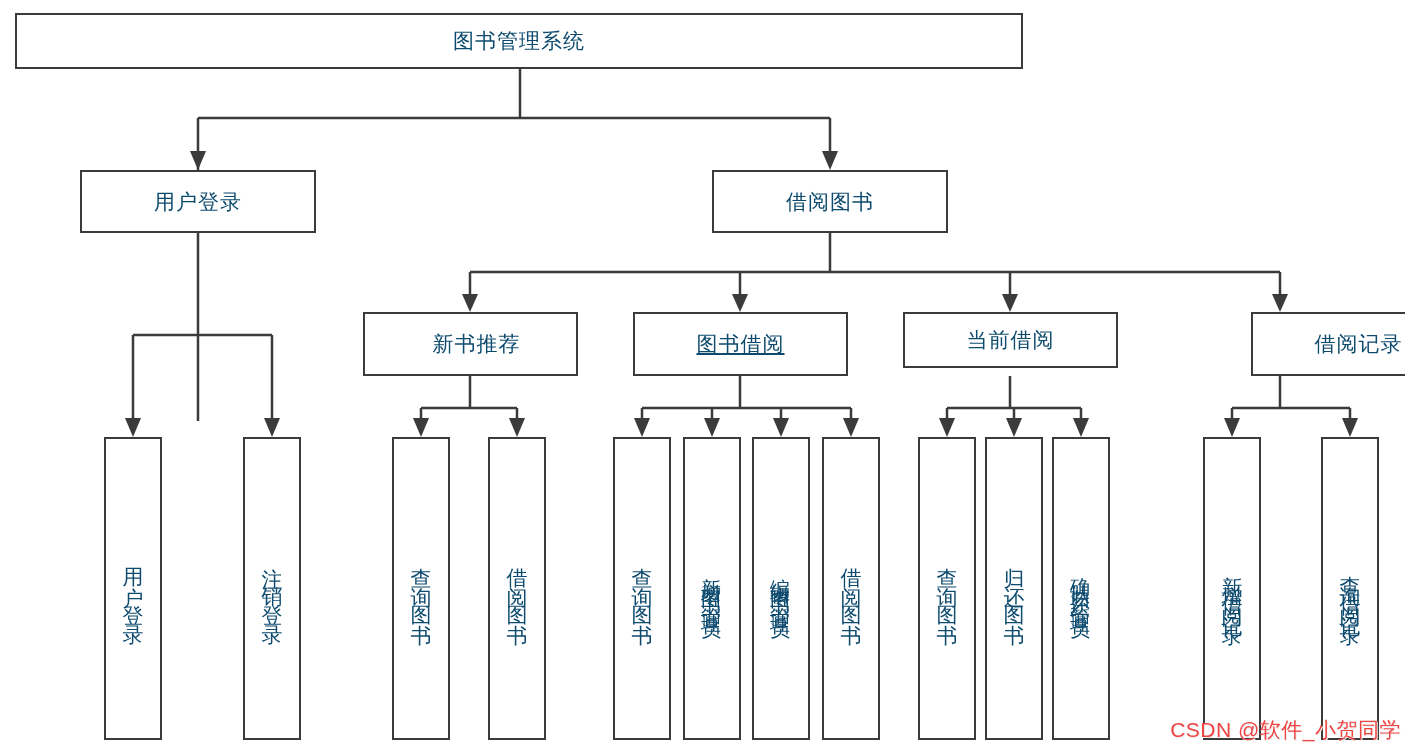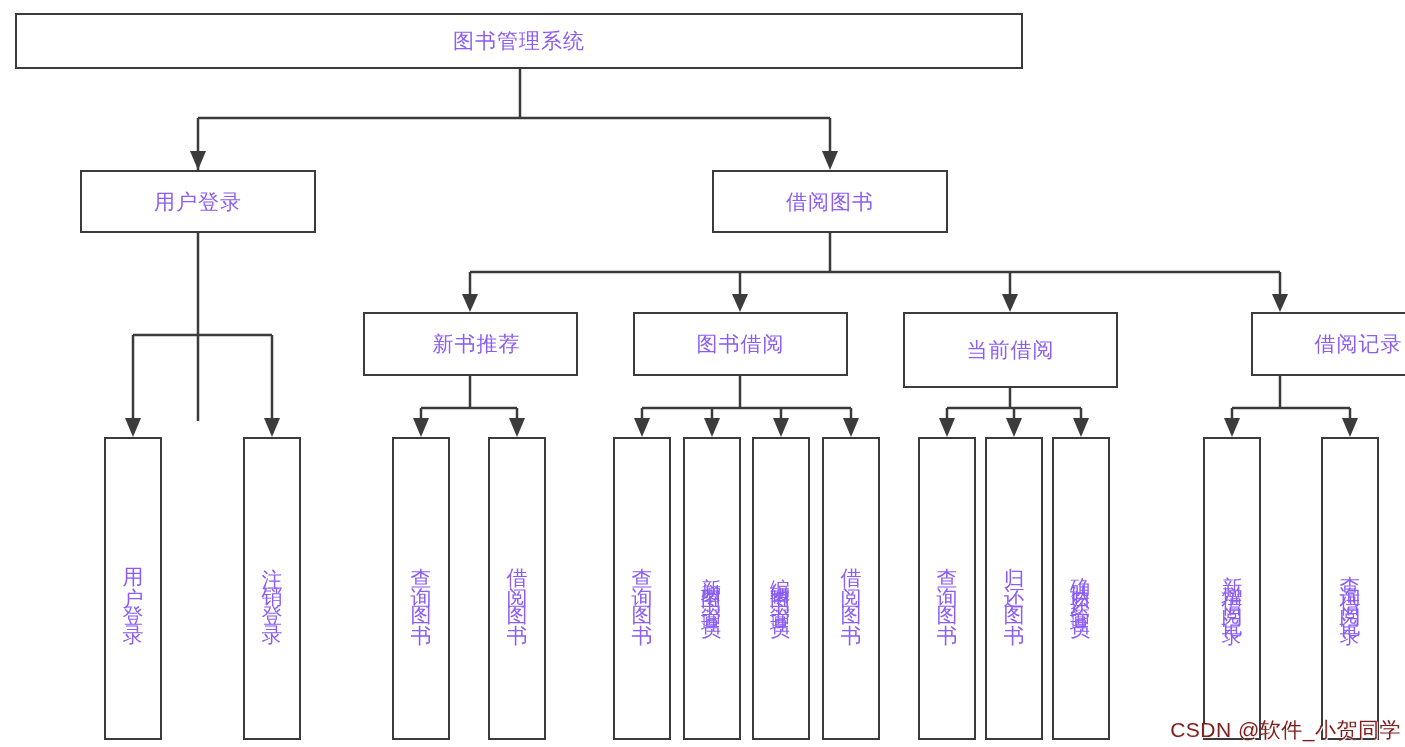--- a/index.html
+++ b/index.html
@@ -21,35 +21,35 @@
     top: 0;
     width: 1405px;
     height: 747px;
     pointer-events: none;
   }
   .node {
     position: absolute;
     box-sizing: border-box;
     background: #ffffff;
     border: 2.5px solid #3b3b3b;
-    color: #8b5cf6;
+    color: #0c4a6e;
     display: flex;
     align-items: center;
     justify-content: center;
     font-size: 21px;
     letter-spacing: 1px;
     white-space: nowrap;
   }
   
   #root-box        { left: 15px;   top: 13px;  width: 1008px; height: 56px; }
   #n-user-login    { left: 80px;   top: 170px; width: 236px;  height: 63px; }
   #n-book-mgmt     { left: 712px;  top: 170px; width: 236px;  height: 63px; }
   #n-new-rec       { left: 363px;  top: 312px; width: 215px;  height: 64px; padding-left: 12px; }
-  #n-book-borrow   { left: 633px;  top: 312px; width: 215px;  height: 64px; }
-  #n-cur-borrow    { left: 903px;  top: 312px; width: 215px;  height: 76px; text-align: right; }
+  #n-book-borrow   { left: 633px;  top: 312px; width: 215px;  height: 64px; text-decoration: underline; }
+  #n-cur-borrow    { left: 903px;  top: 312px; width: 215px;  height: 56px; text-align: right; }
   #n-borrow-rec    { left: 1231px; top: 312px; width: 215px;  height: 64px; margin-left: 20px; }
   
   .leaf {
     position: absolute;
     top: 437px;
     height: 303px;
     width: 58px;
   }
   .leaf .vtext {
     writing-mode: vertical-rl;
@@ -68,21 +68,21 @@
   #l-bb-borrow   { left: 822px; }
   #l-cb-query    { left: 918px; }
   #l-cb-return   { left: 985px; }
   #l-cb-confirm  { left: 1052px; }
   #l-br-add      { left: 1203px; }
   #l-br-query    { left: 1321px; }
   #watermark {
     position: absolute;
     right: 4px;
     bottom: 3px;
-    color: #7f1d1d;
+    color: #ef4444;
     font-size: 21px;
     letter-spacing: 0.5px;
     text-shadow: 1px 1px 0 #efefef;
     text-align: right;
   }
 </style>
 </head>
 <body>
 
 <div id="canvas">

